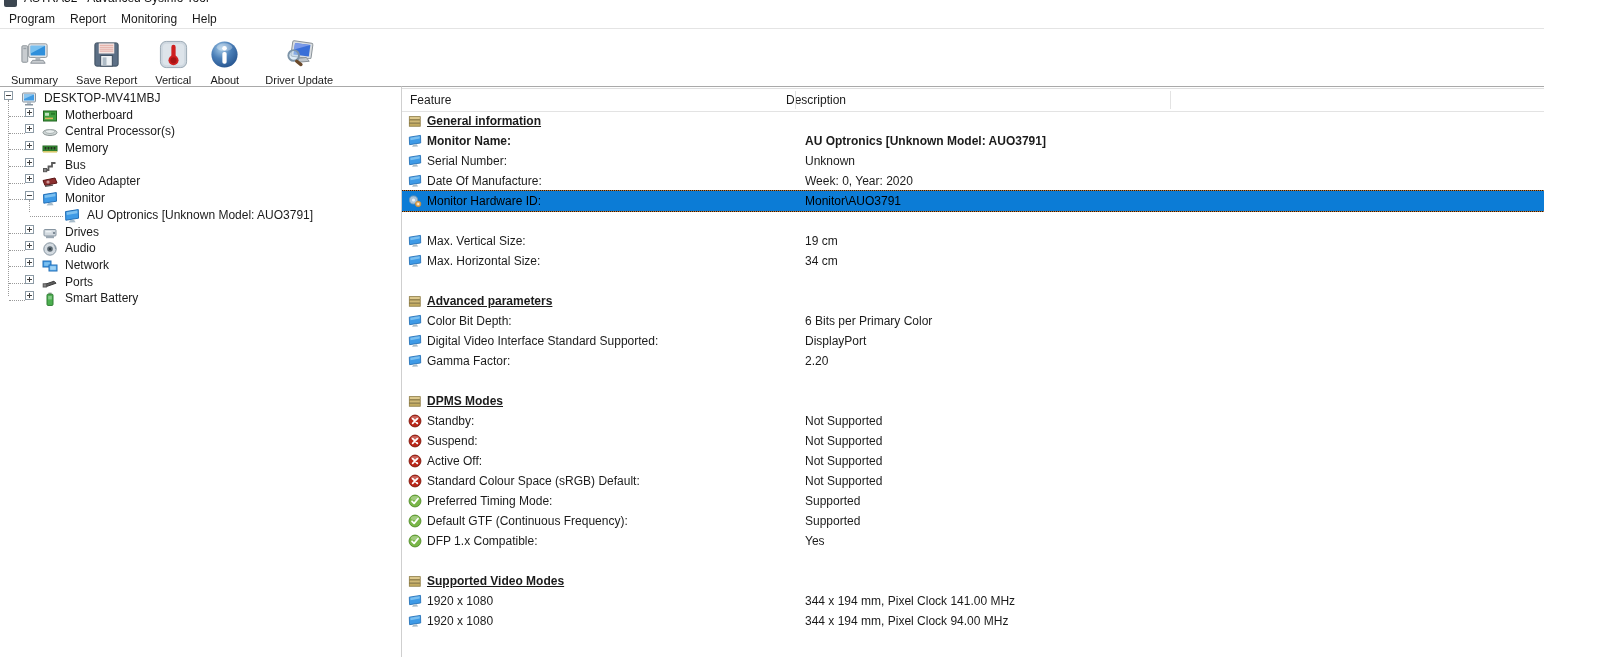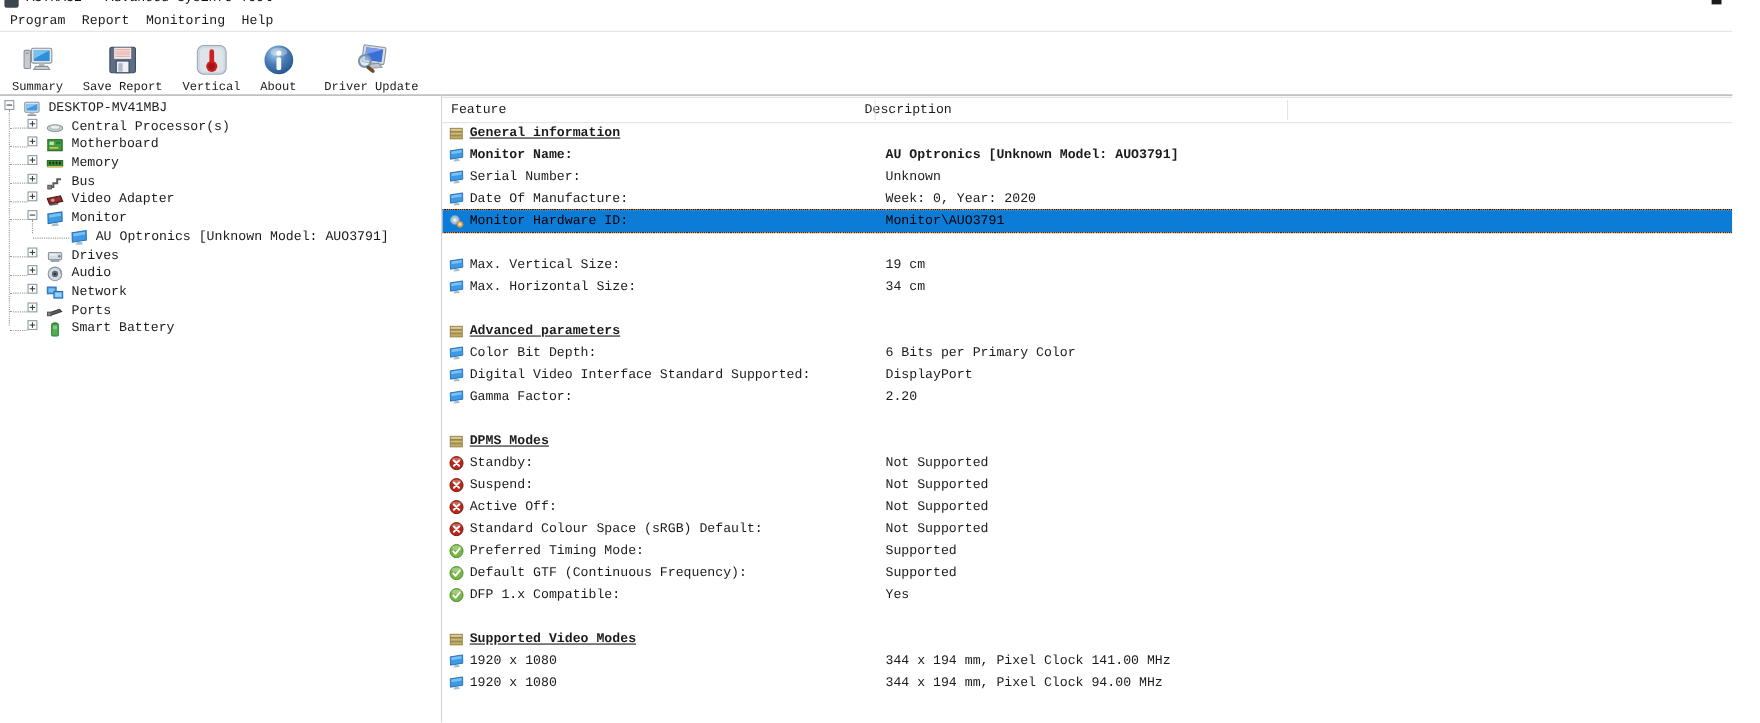--- a/index.html
+++ b/index.html
@@ -1,17 +1,17 @@
 <!DOCTYPE html>
 <html><head>
 <meta charset="utf-8">
 <style>
   html,body{margin:0;padding:0;background:#fff;}
   .app{position:relative;width:1544px;height:657px;overflow:hidden;background:#fff;
-       font-family:Liberation Mono, monospace;font-size:12px;color:#1b1b1b;padding-left:31px;}
+       font-family:Liberation Sans, sans-serif;font-size:12px;color:#1b1b1b;}
 
   
   .titlebar{position:absolute;left:0;top:0;right:0;height:9px;overflow:hidden;background:#fff;}
   .app-icon-frag{position:absolute;left:4px;top:-6px;width:13px;height:13px;background:#3c4650;border-radius:2px;}
   .title-text{position:absolute;left:24px;top:-9px;font-size:12px;color:#111;white-space:nowrap;}
   .winctl-frag{position:absolute;left:1556px;top:0;width:9px;height:4px;background:#1a1a1a;}
 
   
   .menubar{position:absolute;left:0;top:9px;right:0;height:19px;display:flex;align-items:center;padding-left:7px;background:#fff;}
   .mitem{margin-right:11px;padding:1px 2px;cursor:default;}
@@ -176,37 +176,37 @@
               <rect x="6" y="11" width="4" height="1.8" fill="#aab6c0"></rect>
               <rect x="4" y="13" width="8" height="1.5" fill="#8795a1"></rect>
             </svg>
           </span>
           <span class="nlabel">DESKTOP-MV41MBJ</span>
         </div>
         <div class="trow l1">
           <span class="ebox plus"></span>
           <span class="nicon">
             <svg viewBox="0 0 16 16">
-              <ellipse cx="8" cy="8.5" rx="7" ry="3" fill="#cfd6d6" stroke="#8a9494"></ellipse>
-              <ellipse cx="8" cy="7.6" rx="4.6" ry="1.9" fill="#e9eeee" stroke="#aab4b4"></ellipse>
-            </svg>
-          </span>
-          <span class="nlabel">Central Processor(s)</span>
-        </div>
-        <div class="trow l1">
-          <span class="ebox plus"></span>
-          <span class="nicon">
-            <svg viewBox="0 0 16 16">
               <rect x="1.5" y="3" width="13" height="10" fill="#3f9e3f" stroke="#20641f"></rect>
               <rect x="3" y="4.8" width="4" height="3" fill="#bfe3bf"></rect>
               <rect x="9" y="4.8" width="4" height="2" fill="#2a7a2a"></rect>
               <rect x="3" y="9.6" width="8" height="1.6" fill="#d7b75a"></rect>
             </svg>
           </span>
           <span class="nlabel">Motherboard</span>
+        </div>
+        <div class="trow l1">
+          <span class="ebox plus"></span>
+          <span class="nicon">
+            <svg viewBox="0 0 16 16">
+              <ellipse cx="8" cy="8.5" rx="7" ry="3" fill="#cfd6d6" stroke="#8a9494"></ellipse>
+              <ellipse cx="8" cy="7.6" rx="4.6" ry="1.9" fill="#e9eeee" stroke="#aab4b4"></ellipse>
+            </svg>
+          </span>
+          <span class="nlabel">Central Processor(s)</span>
         </div>
         <div class="trow l1">
           <span class="ebox plus"></span>
           <span class="nicon">
             <svg viewBox="0 0 16 16">
               <rect x="1" y="5" width="14" height="5" fill="#3f9e3f" stroke="#20641f"></rect>
               <rect x="2.5" y="6" width="2" height="2.6" fill="#23321f"></rect>
               <rect x="5.5" y="6" width="2" height="2.6" fill="#23321f"></rect>
               <rect x="8.5" y="6" width="2" height="2.6" fill="#23321f"></rect>
               <rect x="11.5" y="6" width="2" height="2.6" fill="#23321f"></rect>

